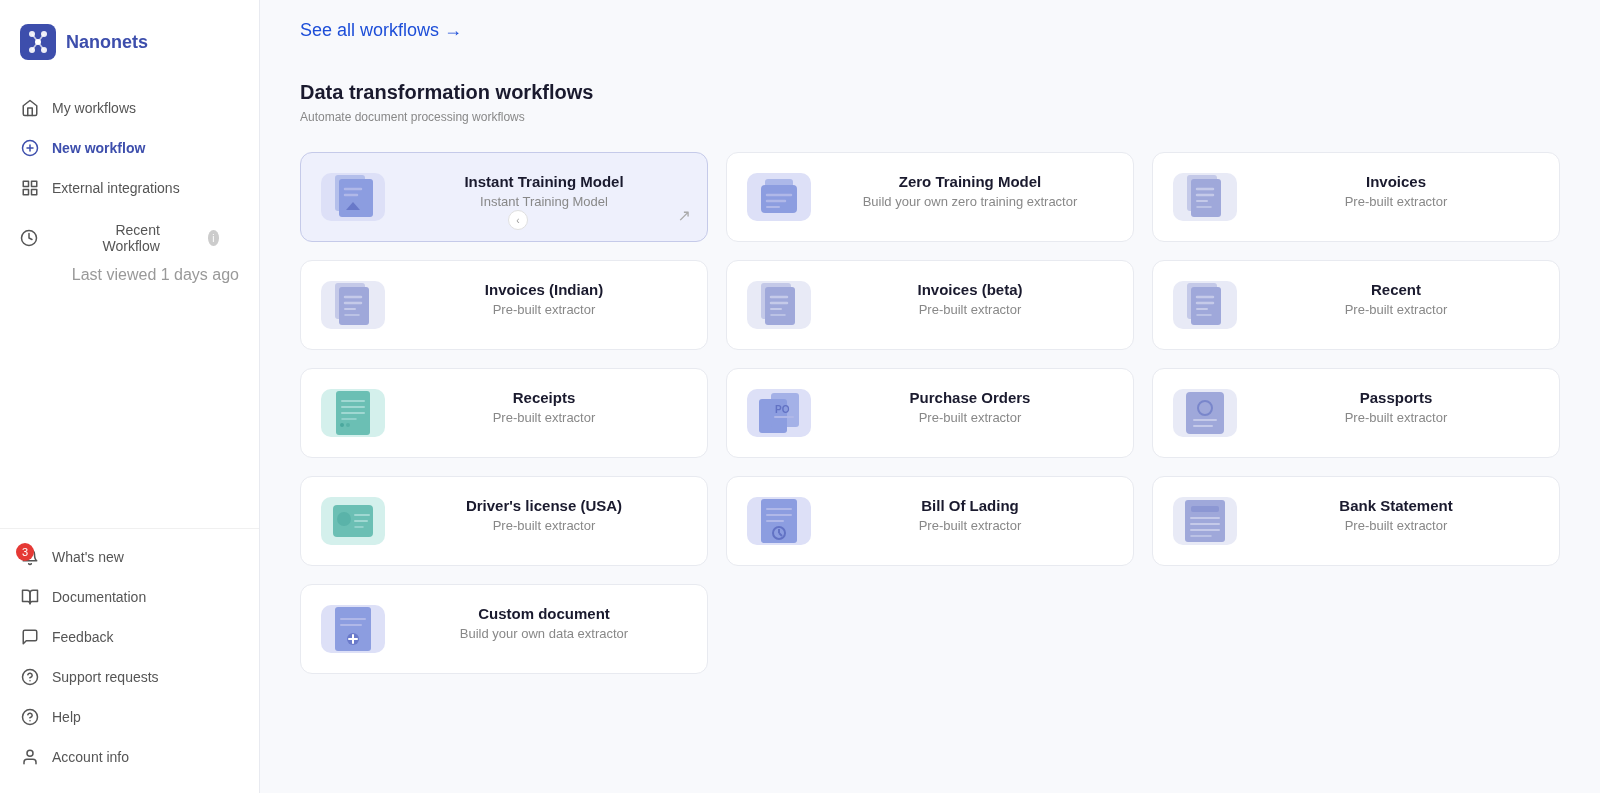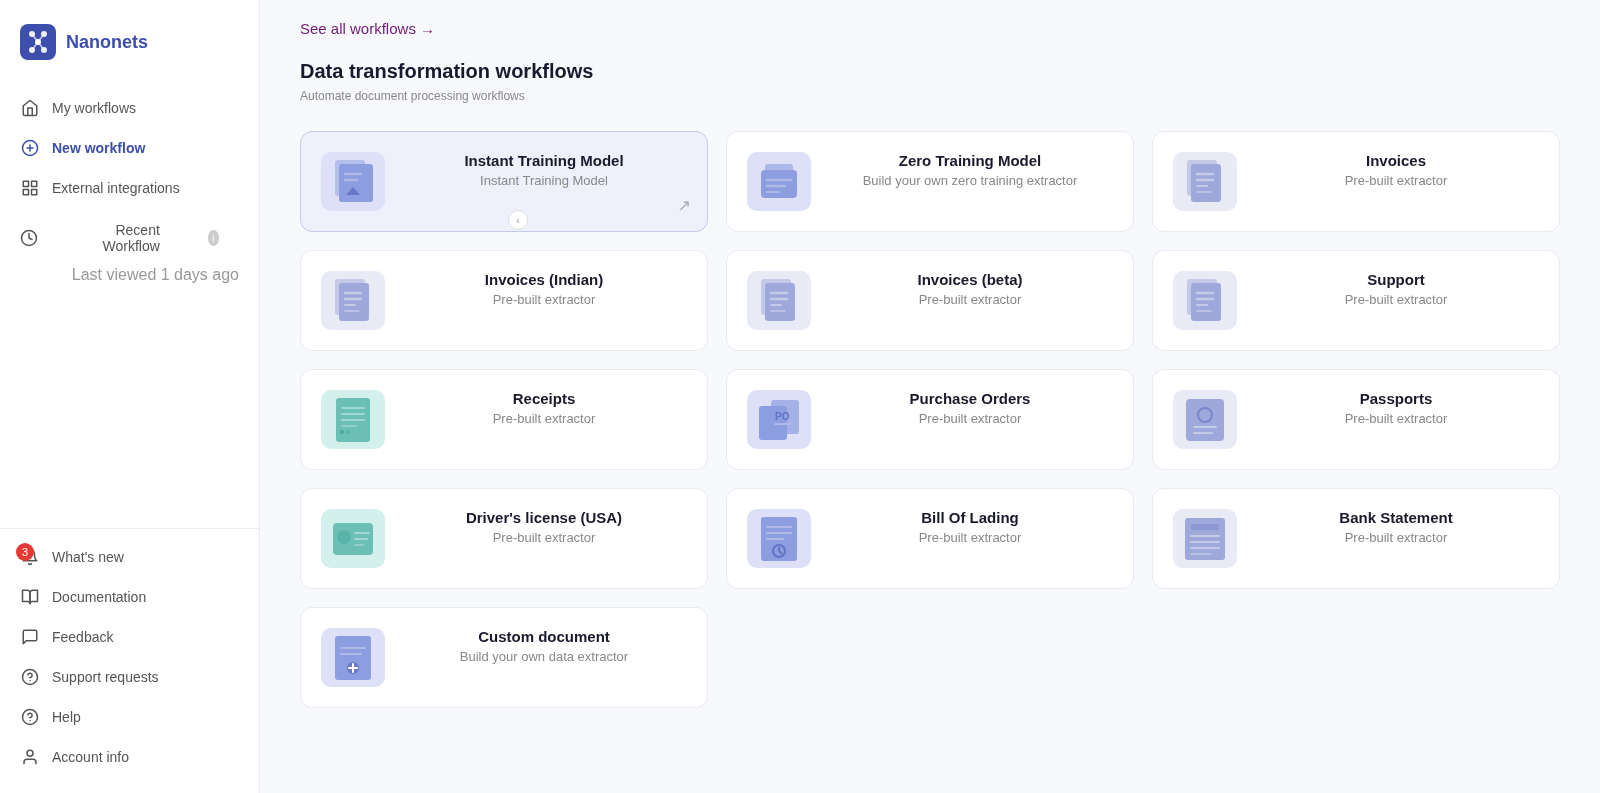--- a/index.html
+++ b/index.html
@@ -91,28 +91,28 @@
     }
     .badge-wrap { position: relative; display: inline-flex; }
 
     
     .main {
       flex: 1;
       overflow-y: auto;
       padding: 20px 40px 40px 40px;
     }
     .see-all-link {
-      color: #701a75;
-      font-size: 15px;
+      color: #1d4ed8;
+      font-size: 18px;
       font-weight: 500;
       cursor: pointer;
       display: inline-flex;
       align-items: center;
       gap: 8px;
-      margin-bottom: 23px;
+      margin-bottom: 40px;
       text-decoration: none;
     }
     .section-title {
       font-size: 20px;
       font-weight: 700;
       color: #1a1a2e;
       margin-bottom: 6px;
     }
     .section-subtitle {
       font-size: 12px;
@@ -133,21 +133,21 @@
       display: flex;
       align-items: flex-start;
       gap: 16px;
       cursor: pointer;
       position: relative;
       transition: box-shadow 0.15s, border-color 0.15s;
     }
     .workflow-card.highlighted { background: #eef0fc; border-color: #c5cae9; }
     .card-icon-wrap {
       width: 64px;
-      height: 59px;
+      height: 48px;
       min-width: 64px;
       border-radius: 10px;
       display: flex;
       align-items: center;
       justify-content: center;
     }
     .card-icon-wrap.purple { background: #dde0f7; }
     .card-icon-wrap.teal { background: #d4f0ec; }
     .card-icon-wrap.lavender { background: #e8eaf6; }
     .card-body { flex: 1; }
@@ -398,21 +398,21 @@
       <svg width="40" height="48" viewBox="0 0 40 48" fill="none">
     <rect x="2" y="2" width="30" height="36" rx="3" fill="#9fa8da" opacity="0.5"></rect>
     <rect x="6" y="6" width="30" height="38" rx="3" fill="#9fa8da"></rect>
     <line x1="12" y1="16" x2="28" y2="16" stroke="#c5cae9" stroke-width="2.5" stroke-linecap="round"></line>
     <line x1="12" y1="22" x2="28" y2="22" stroke="#c5cae9" stroke-width="2.5" stroke-linecap="round"></line>
     <line x1="12" y1="28" x2="22" y2="28" stroke="#c5cae9" stroke-width="2" stroke-linecap="round"></line>
     <line x1="12" y1="34" x2="26" y2="34" stroke="#c5cae9" stroke-width="1.5" stroke-linecap="round"></line>
   </svg>
     </div>
     <div class="card-body">
-      <div class="card-title">Support</div>
+      <div class="card-title">Recent</div>
       <div class="card-subtitle">Pre-built extractor</div>
     </div>
 
   </div>
       <div class="workflow-card">
     <div class="card-icon-wrap teal">
       <svg width="38" height="48" viewBox="0 0 38 48" fill="none">
       <rect x="2" y="2" width="34" height="44" rx="3" fill="#6bbfb4"></rect>
       <line x1="8" y1="12" x2="30" y2="12" stroke="#a0d8d2" stroke-width="2" stroke-linecap="round"></line>
       <line x1="8" y1="18" x2="30" y2="18" stroke="#a0d8d2" stroke-width="2" stroke-linecap="round"></line>

